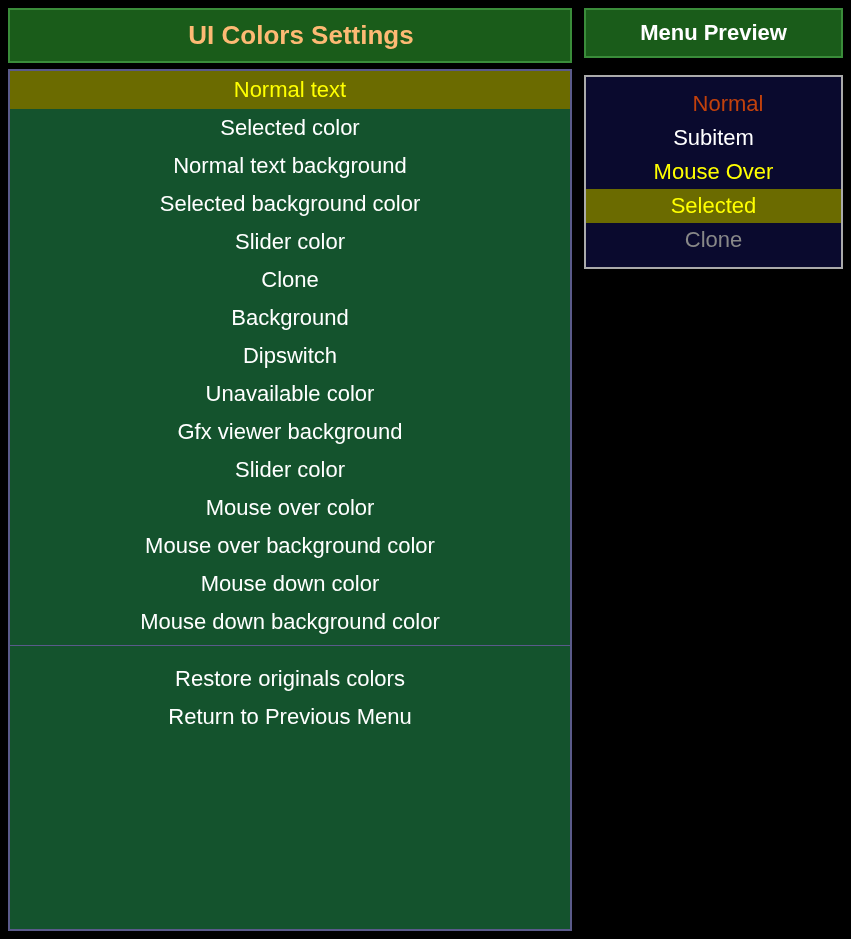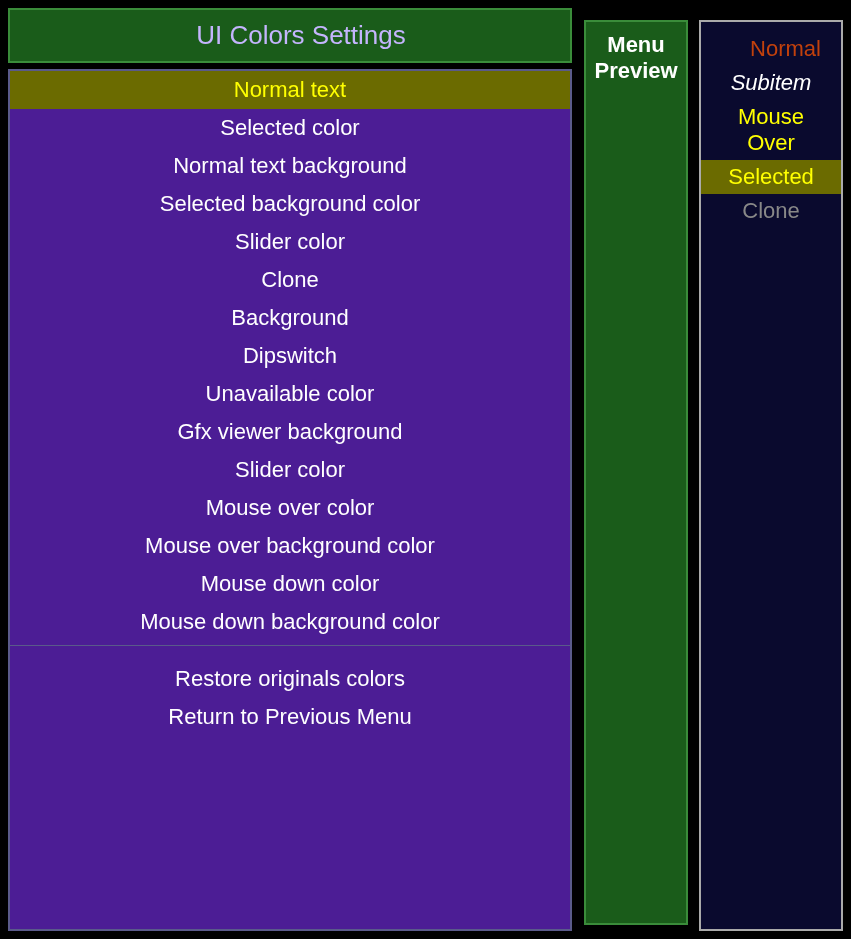--- a/index.html
+++ b/index.html
@@ -32,29 +32,29 @@
 
     .title-bar {
       background: #1a5c1a;
       border: 2px solid #3a8c3a;
       text-align: center;
       padding: 10px 0;
       margin-bottom: 6px;
     }
 
     .title-bar span {
-      color: #c4b5fd;
+      color: #fdba74;
       font-size: 26px;
-      font-weight: normal;
+      font-weight: bold;
       margin-left: 22px;
     }
 
     .menu-list-container {
       border: 2px solid #5a5a8a;
-      background: #4c1d95;
+      background: #14532d;
       flex: 1;
       display: flex;
       flex-direction: column;
     }
 
     .menu-item {
       text-align: center;
       padding: 6px 0;
       cursor: pointer;
       color: #fff;
@@ -80,22 +80,23 @@
     }
 
     .footer-actions .menu-item {
       width: 100%;
     }
 
     
     .right-panel {
       width: 271px;
       display: flex;
+      flex-direction: column;
       background: #000;
-      padding: 20px 8px 8px 4px;
+      padding: 8px 8px 8px 4px;
       gap: 11px;
     }
 
     .preview-title {
       background: #1a5c1a;
       border: 2px solid #3a8c3a;
       text-align: center;
       padding: 10px 0;
       margin-bottom: 6px;
     }
@@ -118,21 +119,21 @@
     .preview-item {
       color: #fff;
       font-size: 22px;
       padding: 4px 20px;
       text-align: center;
       width: 100%;
       text-align: center;
     }
 
     .preview-item.normal { color: #c2410c; margin-left: 29px; }
-    .preview-item.subitem { color: #fff; font-style: italic; }
+    .preview-item.subitem { color: #fff; }
     .preview-item.selected {
       background: #6b6b00;
       color: #ffff00;
     }
     .preview-item.mouseover {
       color: #ffff00;
     }
     .preview-item.clone {
       color: #888;
     }

